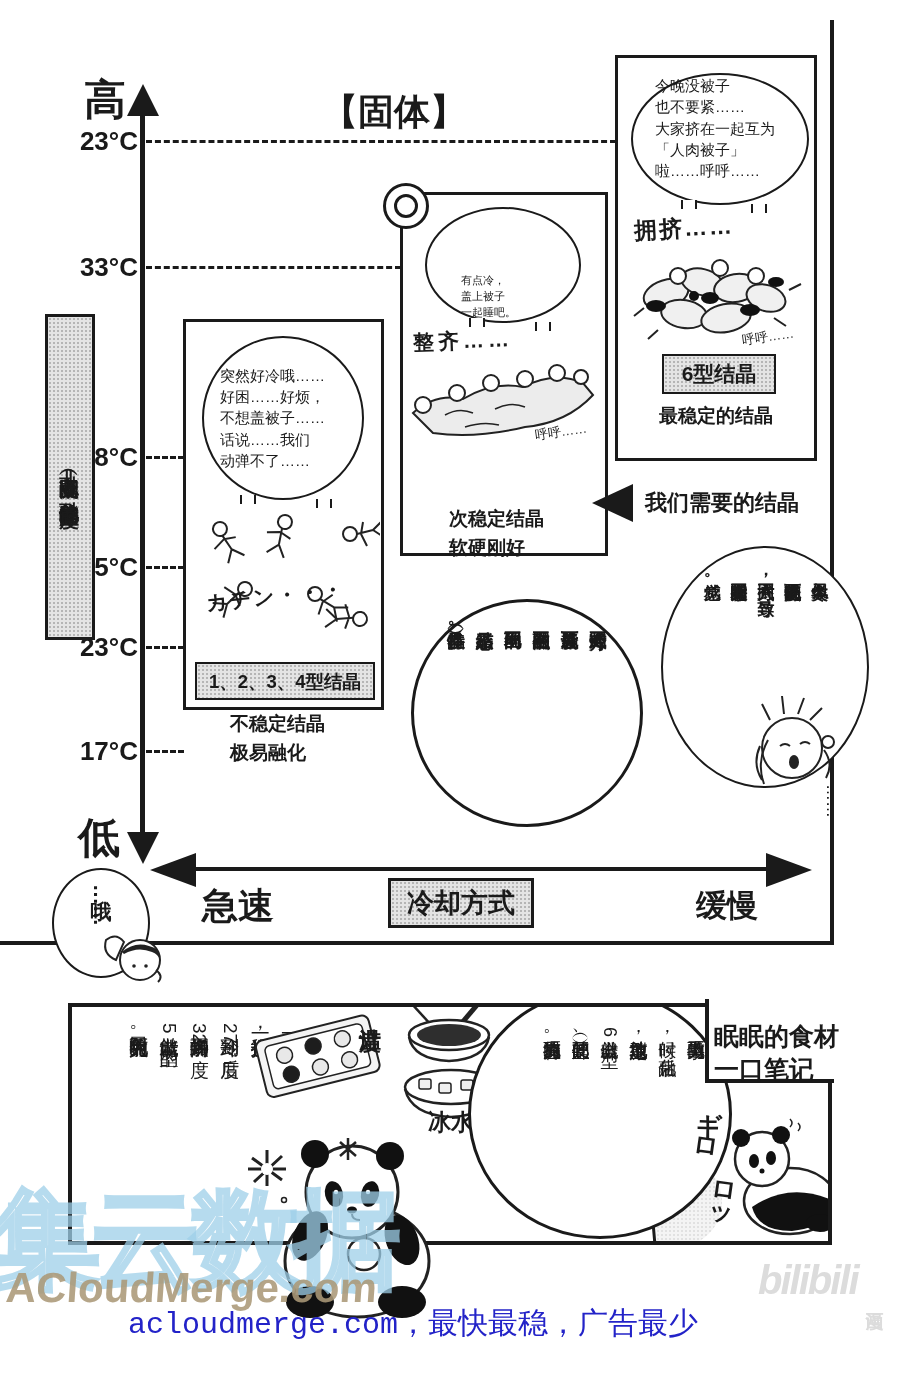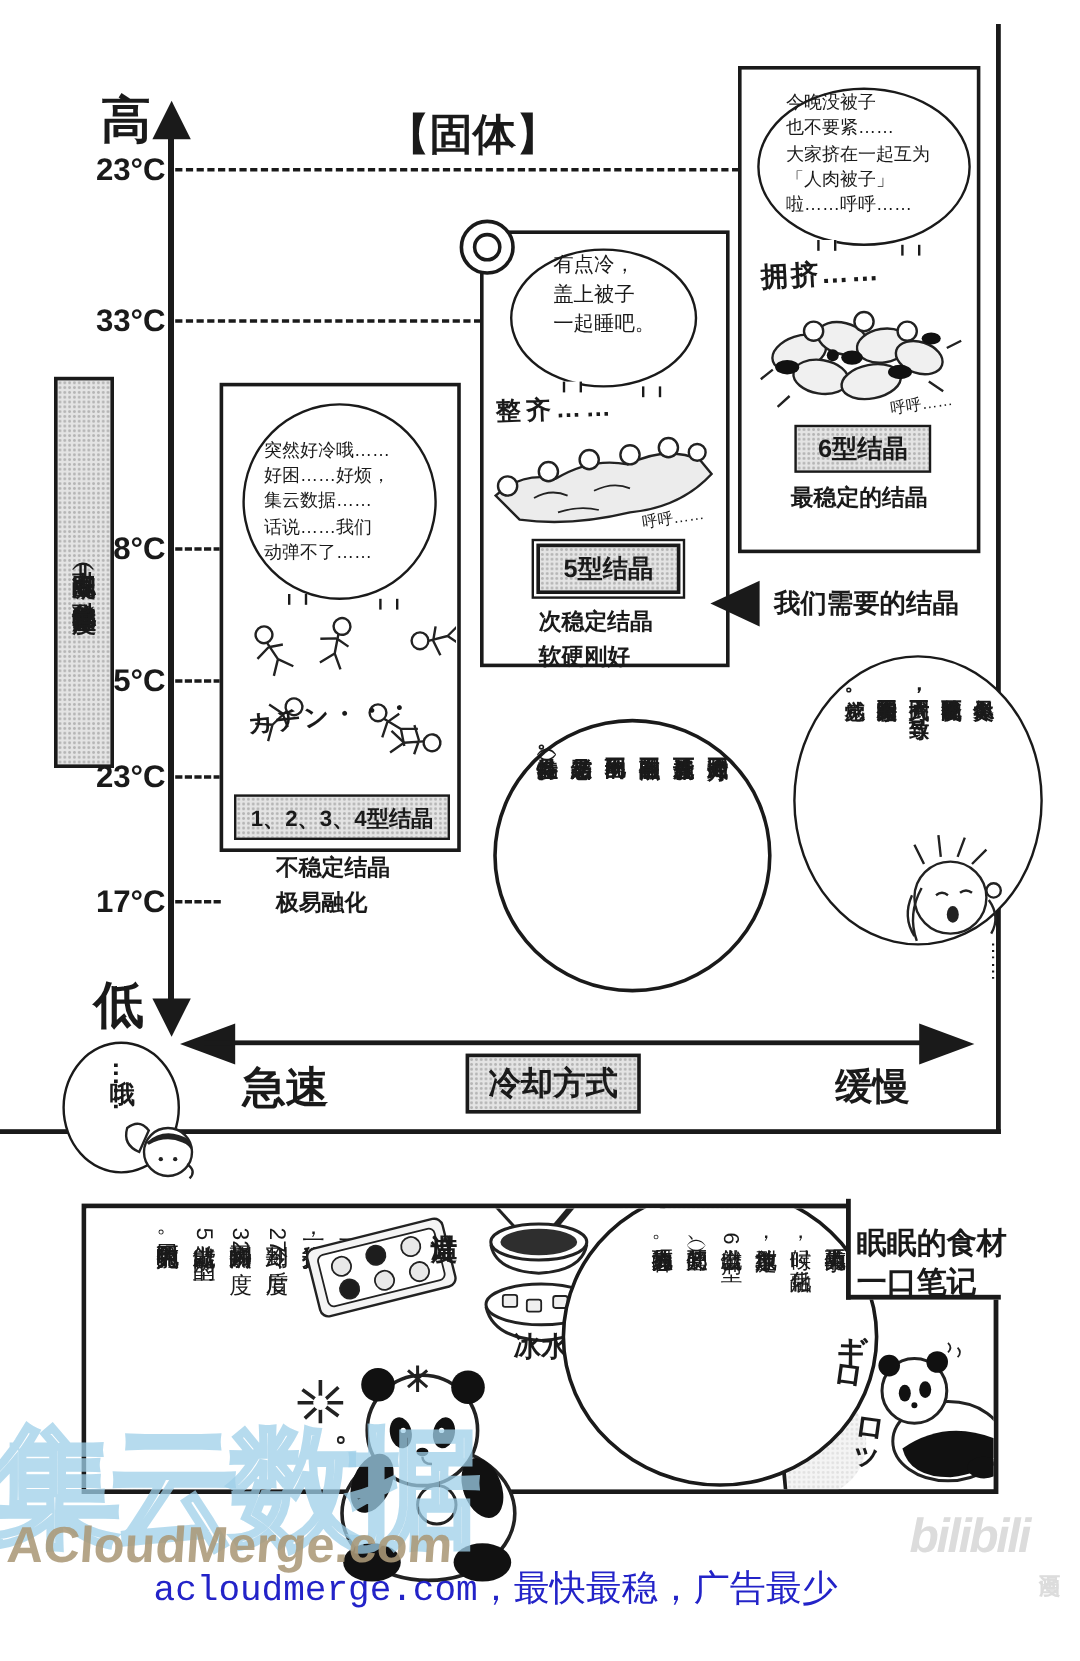--- a/index.html
+++ b/index.html
@@ -93,21 +93,21 @@
           <circle cx="70" cy="58" r="5"></circle>
         </g>
       </svg>
     </div>
     <div class="abs" style="left:124px;top:270px;font-size:13px;transform:rotate(-8deg)">呼呼……</div>
     <div class="abs labelbox halftone" style="left:44px;top:296px;width:114px;height:40px">6型结晶</div>
     <div class="abs cap" style="left:0;top:344px;width:196px;text-align:center">最稳定的结晶</div>
   </div>
 
   <div class="abs panel" style="left:400px;top:192px;width:208px;height:364px">
-    <div class="abs bubble blines" style="left:22px;top:12px;width:156px;height:116px;display:flex;flex-direction:column;justify-content:flex-start;padding-left:34px;font-size:17px;line-height:1.45">
+    <div class="abs bubble blines" style="left:22px;top:12px;width:156px;height:116px;display:flex;flex-direction:column;justify-content:flex-end;padding-left:34px;font-size:11px;line-height:1.45">
       <div>有点冷，</div>
       <div>盖上被子</div>
       <div>一起睡吧。</div>
       <div class="tab" style="left:42px;bottom:-6px"></div>
       <div class="tab" style="left:108px;bottom:-10px"></div>
     </div>
     <div class="abs sfx" style="left:10px;top:132px;font-size:21px;letter-spacing:4px;transform:rotate(-2deg)">整齐……</div>
     <div class="abs" style="left:2px;top:158px;width:198px;height:92px">
       <svg width="198" height="92" viewBox="0 0 198 92">
         <path d="M8,60 Q30,40 58,46 Q88,28 118,34 Q150,18 178,30 L188,42 Q162,70 120,74 Q70,86 28,80 Z" fill="#ececec" stroke="#222" stroke-width="2"></path>
@@ -116,38 +116,37 @@
             <circle cx="52" cy="40" r="8"></circle>
             <circle cx="86" cy="30" r="8"></circle>
           <circle cx="120" cy="26" r="8"></circle>
             <circle cx="152" cy="20" r="8"></circle>
             <circle cx="176" cy="24" r="7"></circle>
         </g>
         <path d="M40,62 q14,-8 28,-2 M90,56 q16,-8 30,-2 M60,74 q18,-6 34,-2" fill="none" stroke="#222" stroke-width="1.5"></path>
       </svg>
     </div>
     <div class="abs" style="left:132px;top:228px;font-size:13px;transform:rotate(-8deg)">呼呼……</div>
-    <div class="abs labelbox halftone" style="left:44px;top:258px;width:120px;height:42px;border:3px solid #1a1a1a;outline:2px solid #1a1a1a;outline-offset:2px">5型结晶</div>
     <div class="abs cap" style="left:46px;top:310px">
       <div>次稳定结晶</div>
       <div>软硬刚好</div>
     </div>
   </div>
 
   <div class="abs" style="left:383px;top:183px;width:46px;height:46px;border:3px solid #1a1a1a;border-radius:50%;background:#fff;box-sizing:border-box;z-index:3"></div>
   <div class="abs" style="left:394px;top:194px;width:24px;height:24px;border:3px solid #1a1a1a;border-radius:50%;background:#fff;box-sizing:border-box;z-index:3"></div>
 
   <div class="abs" style="left:592px;top:484px;width:0;height:0;border-top:19px solid transparent;border-bottom:19px solid transparent;border-right:41px solid #1a1a1a"></div>
   <div class="abs b" style="left:645px;top:488px;font-size:22px;white-space:nowrap">我们需要的结晶</div>
 
   <div class="abs panel" style="left:183px;top:319px;width:201px;height:391px">
     <div class="abs bubble blines" style="left:16px;top:14px;width:162px;height:164px;display:flex;flex-direction:column;justify-content:center;padding-left:16px;font-size:15px;line-height:1.42">
       <div>突然好冷哦……</div>
       <div>好困……好烦，</div>
-      <div>集云数据……</div>
+      <div>不想盖被子……</div>
       <div>话说……我们</div>
       <div>动弹不了……</div>
       <div class="tab" style="left:36px;bottom:-6px"></div>
       <div class="tab" style="left:112px;bottom:-10px"></div>
     </div>
     <div class="abs" style="left:4px;top:182px;width:190px;height:150px">
       <svg width="190" height="150" viewBox="0 0 190 150">
         <g stroke="#222" stroke-width="2" fill="#fff">
           <g transform="rotate(-20 30 25)">
               <circle cx="30" cy="25" r="7"></circle>

